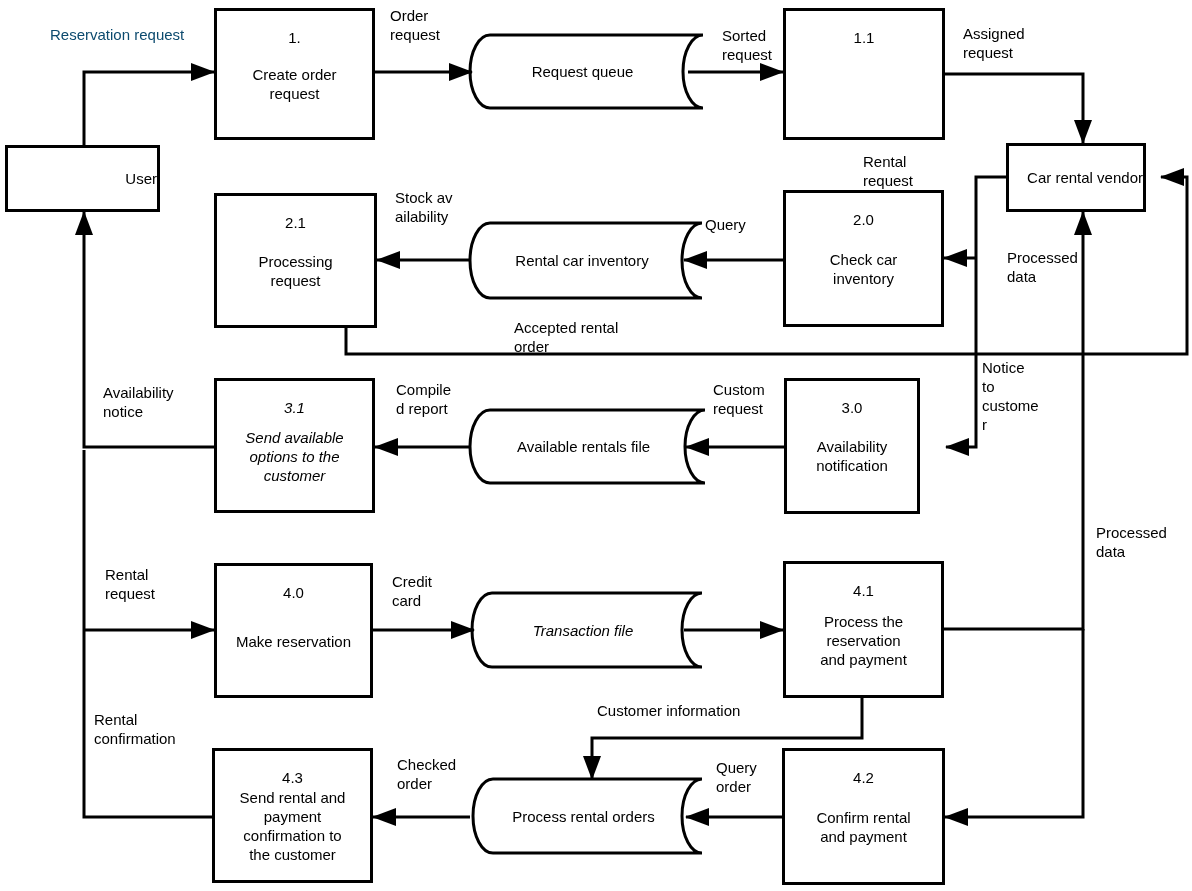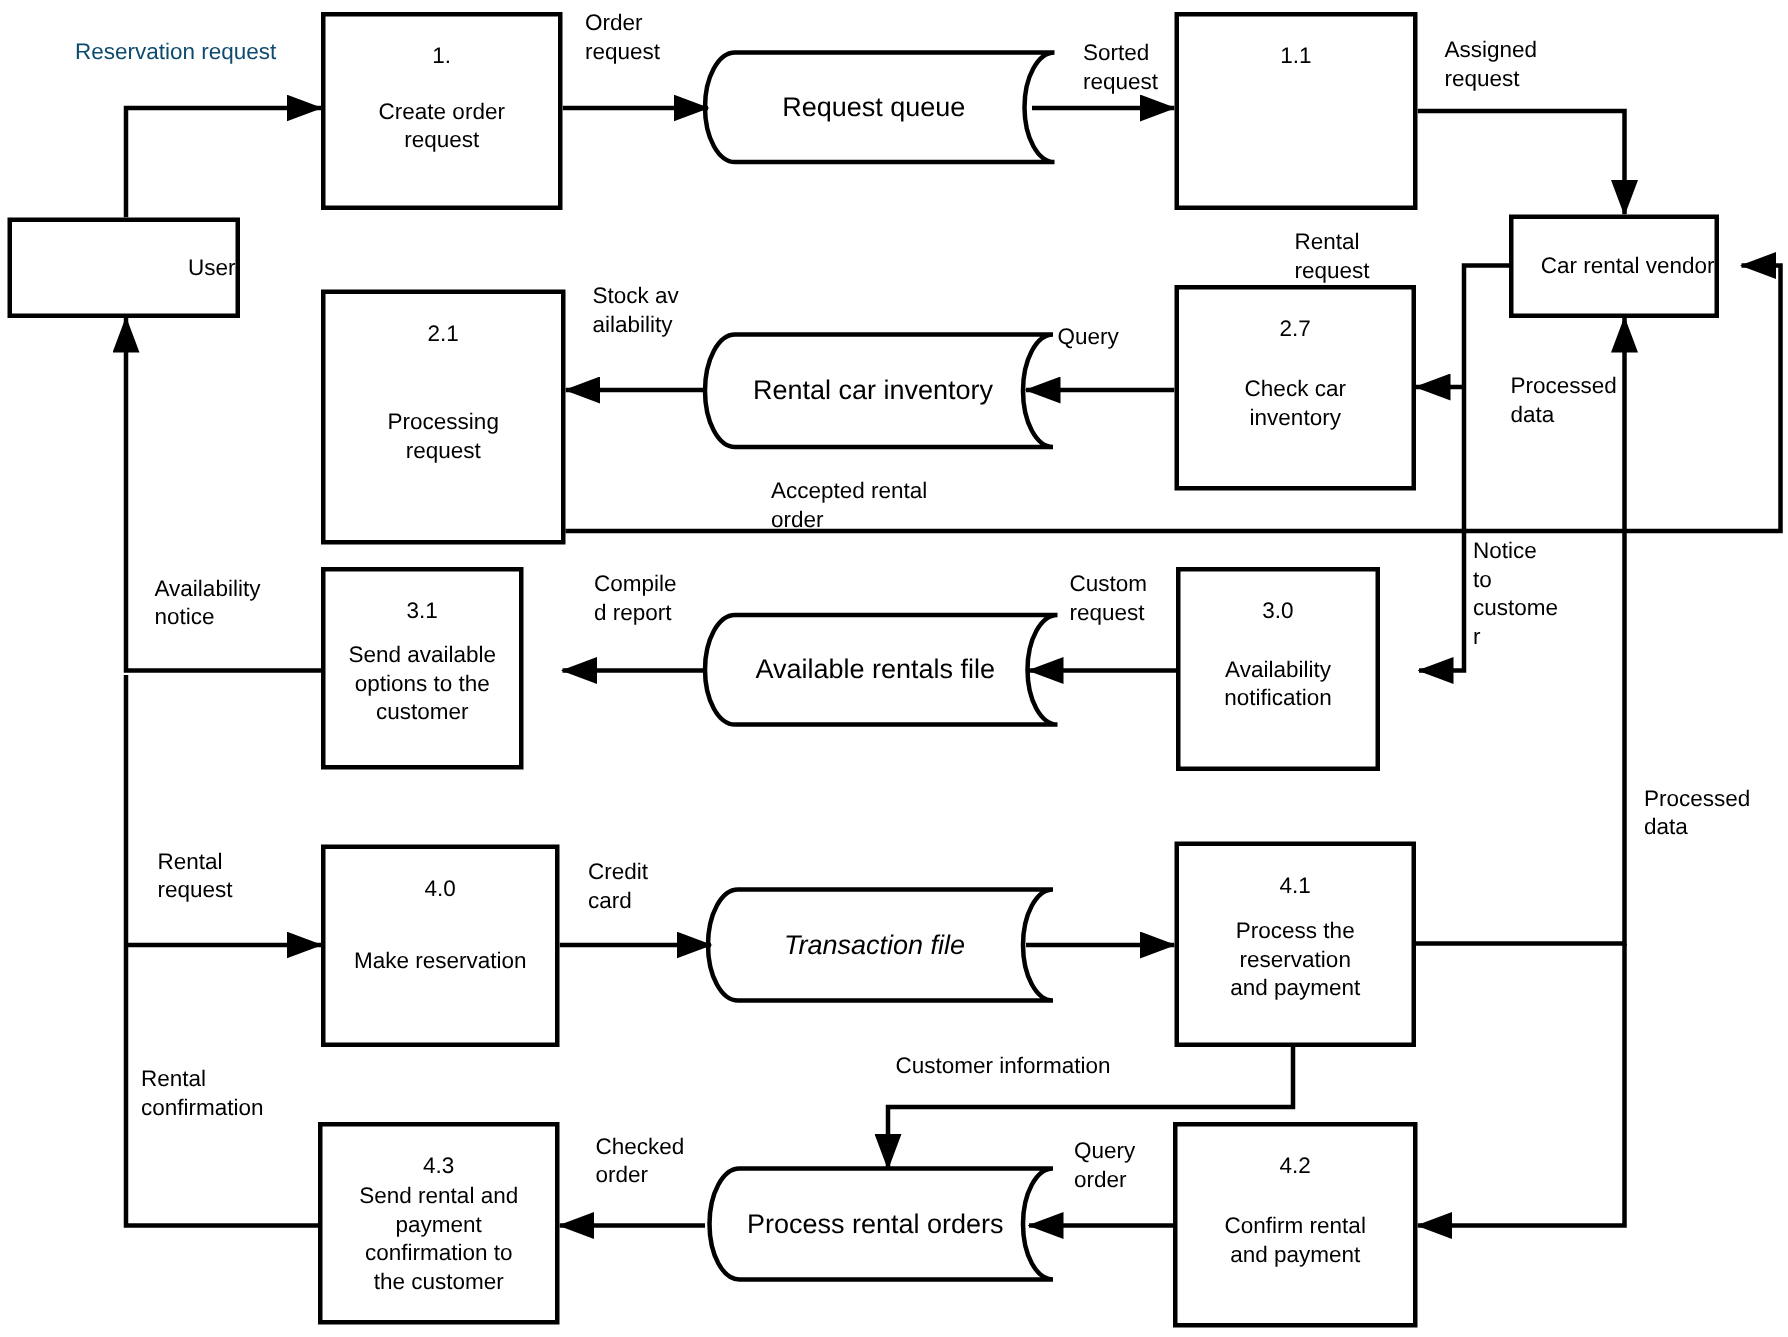--- a/index.html
+++ b/index.html
@@ -19,21 +19,21 @@
   .node.external{display:flex;align-items:center;justify-content:flex-end;}
   .node.process .node-number{
     position:absolute;left:0;right:0;top:17px;
   }
   .node.process .node-desc{
     position:absolute;left:2px;right:2px;top:58%;
     transform:translateY(-50%);
   }
   .queue-label{
     position:absolute;z-index:2;display:flex;align-items:center;justify-content:center;
-    font-size:18px;color:#000;line-height:19px;text-align:center;
+    font-size:15px;color:#000;line-height:19px;text-align:center;
   }
   .flow-label{
     position:absolute;z-index:3;
     font-size:15px;color:#000;line-height:19px;white-space:nowrap;
   }
 </style>
 </head>
 <body>
 
 <div id="canvas">
@@ -76,29 +76,29 @@
     <div class="node process" style="left: 214px; top: 8px; width: 161px; height: 132px;">
       <div class="node-number">1.</div>
       <div class="node-desc">Create order<br>request</div>
     </div>
     <div class="node process" style="left: 783px; top: 8px; width: 162px; height: 132px;">
       <div class="node-number">1.1</div>
     </div>
     <div class="node external" style="left: 1006px; top: 143px; width: 140px; height: 69px;">
       <span>Car rental vendor</span>
     </div>
-    <div class="node process" style="left: 214px; top: 193px; width: 163px; height: 170px;">
+    <div class="node process" style="left: 214px; top: 193px; width: 163px; height: 135px;">
       <div class="node-number">2.1</div>
       <div class="node-desc">Processing<br>request</div>
     </div>
     <div class="node process" style="left: 783px; top: 190px; width: 161px; height: 137px;">
-      <div class="node-number">2.7</div>
+      <div class="node-number">2.0</div>
       <div class="node-desc">Check car<br>inventory</div>
     </div>
-    <div class="node process" style="left: 214px; top: 378px; width: 135px; height: 135px;">
+    <div class="node process" style="left: 214px; top: 378px; width: 161px; height: 135px; font-style: italic;">
       <div class="node-number">3.1</div>
       <div class="node-desc">Send available<br>options to the<br>customer</div>
     </div>
     <div class="node process" style="left: 784px; top: 378px; width: 136px; height: 136px;">
       <div class="node-number">3.0</div>
       <div class="node-desc">Availability<br>notification</div>
     </div>
     <div class="node process" style="left: 214px; top: 563px; width: 159px; height: 135px;">
       <div class="node-number">4.0</div>
       <div class="node-desc">Make reservation</div>

